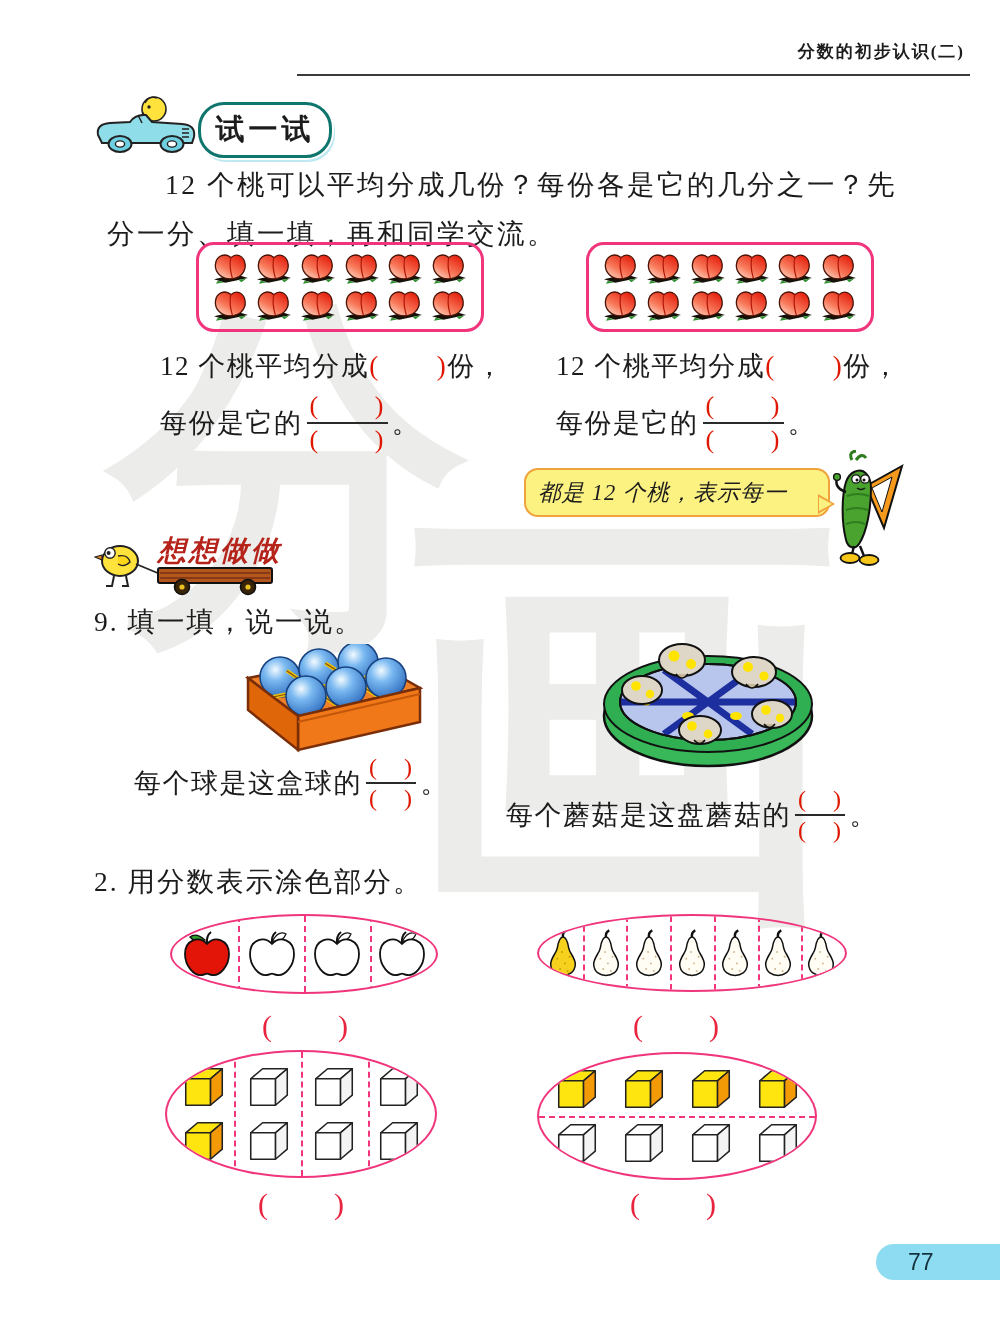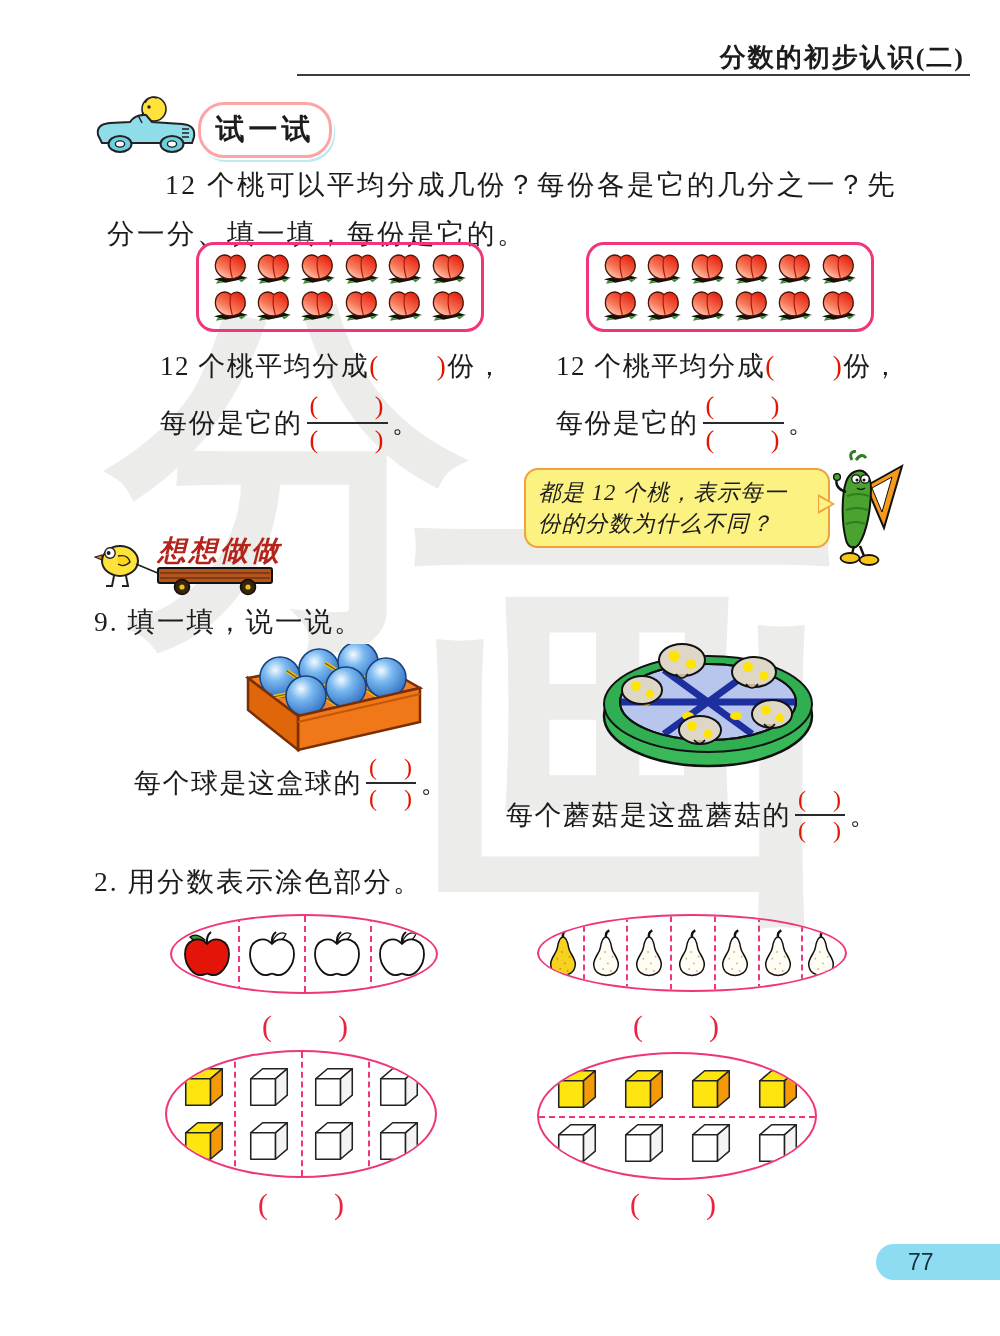--- a/index.html
+++ b/index.html
@@ -1,23 +1,23 @@
 <!DOCTYPE html>
 <html><head>
 <meta charset="utf-8">
 <style>
   html,body{margin:0;padding:0;background:#fff;}
   .page{position:relative;width:1000px;height:1336px;background:#ffffff;
         font-family:"Liberation Serif","DejaVu Serif",serif;color:#1c1c1c;overflow:hidden;}
   .abs{position:absolute;}
   .wm{position:absolute;color:#ececea;font-weight:bold;z-index:0;user-select:none;line-height:1;}
   .z{z-index:1;}
-  .hdr{font-weight:bold;font-size:26px;letter-spacing:2px;}
+  .hdr{font-weight:bold;font-size:17px;letter-spacing:2px;}
   .rule{border-top:2px solid #3c3c3c;height:0;}
-  .cloud{background:#fff;border:3px solid #fca5a5;border-radius:26px;display:flex;align-items:center;justify-content:center;
+  .cloud{background:#fff;border:3px solid #0f766e;border-radius:26px;display:flex;align-items:center;justify-content:center;
          font-weight:bold;font-size:29px;letter-spacing:4px;
          box-shadow:0 0 0 2px #fff, 2px 3px 0 1px #bfe8f2;}
   .intro p{margin:0;font-size:27.5px;line-height:49px;letter-spacing:2.5px;}
   .indent{text-indent:58px;}
   .peach-box{border:3px solid #f0357c;border-radius:18px;display:grid;grid-template-columns:repeat(6,1fr);
              align-items:center;justify-items:center;padding:5px 10px;box-sizing:border-box;}
   .fill1{font-size:27px;letter-spacing:1.5px;white-space:nowrap;}
   .blank{color:#e01700;}
   .fillrow{display:flex;align-items:center;font-size:27px;letter-spacing:1.5px;white-space:nowrap;height:74px;}
   .frac{display:inline-flex;flex-direction:column;align-items:center;color:#e01700;margin:0 4px;font-size:26px;}
@@ -80,21 +80,21 @@
       <ellipse cx="78" cy="50" rx="11.5" ry="8" fill="#6ecfe0" stroke="#222" stroke-width="2"></ellipse>
       <ellipse cx="78" cy="50" rx="4.6" ry="3.1" fill="#fff" stroke="#222" stroke-width="1.4"></ellipse>
     </svg>
   </div>
   <div class="abs z cloud" style="left:198px;top:102px;width:128px;height:50px;">
     <span>试一试</span>
   </div>
 
   <div class="abs z intro" style="left:98px;top:160px;width:866px;margin-left:9px;">
     <p class="indent">12 个桃可以平均分成几份？每份各是它的几分之一？先</p>
-    <p>分一分、填一填，每份是它的。</p>
+    <p>分一分、填一填，再和同学交流。</p>
   </div>
 
   <div class="abs z peach-box" style="left:196px;top:242px;width:288px;height:90px;">
       <svg width="40" height="33" viewBox="0 0 42 35">
  <path d="M3 29 L26 23.5 L39 27.5 L15 32.5 Z" fill="#151008"></path>
  <path d="M7 30.5 l7 1.5 l-9 1.8 z" fill="#2f8f2f"></path>
  <path d="M29 29.5 l8 -1 l-5 3.5 z" fill="#2f8f2f"></path>
  <path d="M21 6 C15 .5 5.5 3.5 4.5 13 C3.5 22 11.5 28.5 20 28.5 C29 28.5 37 22.5 36 13 C35 3.8 26.5 .5 21 6 Z" fill="url(#peachG)" stroke="#4a1205" stroke-width="1.4"></path>
  <path d="M21 5 Q18.5 15 22.5 28" fill="none" stroke="#b01508" stroke-width="1.3"></path>
       </svg>
@@ -281,21 +281,20 @@
     <span>每份是它的</span>
     <span class="frac">
       <span class="num">(　　)</span>
       <span class="den">(　　)</span>
     </span>
     <span>。</span>
   </div>
 
   <div class="abs z bubble" style="left:524px;top:468px;width:278px;font-style:italic;">
     <div>都是 12 个桃，表示每一</div>
-    <div>份的分数为什么不同？</div>
   </div>
   <div class="abs z" style="left:826px;top:450px;width:80px;height:116px;">
     <svg width="80" height="116" viewBox="0 0 80 116">
       <polygon points="40,36 76,16 58,78" fill="#f59a1c" stroke="#111" stroke-width="2"></polygon>
       <polygon points="46,38 66,27 56,62" fill="#fff" stroke="#111" stroke-width="1"></polygon>
       <path d="M26 10 Q22 2 30 1 M30 10 Q36 2 40 8" fill="none" stroke="#2e7d1e" stroke-width="3"></path>
       <path d="M28 22 C38 17 45 26 45 38 C45 58 41 82 33 94 C29 100 22 98 20 90 C15 70 16 44 20 32 C22 26 24 24 28 22 Z" fill="#4aa32e" stroke="#111" stroke-width="2"></path>
       <path d="M21 46 Q32 42 43 46 M20 60 Q31 56 42 60 M20 74 Q30 70 39 74" fill="none" stroke="#2e7d1e" stroke-width="2"></path>
       <circle cx="30" cy="29" r="4.2" fill="#fff" stroke="#111" stroke-width="1.2"></circle>
       <circle cx="39" cy="29" r="4.2" fill="#fff" stroke="#111" stroke-width="1.2"></circle>

